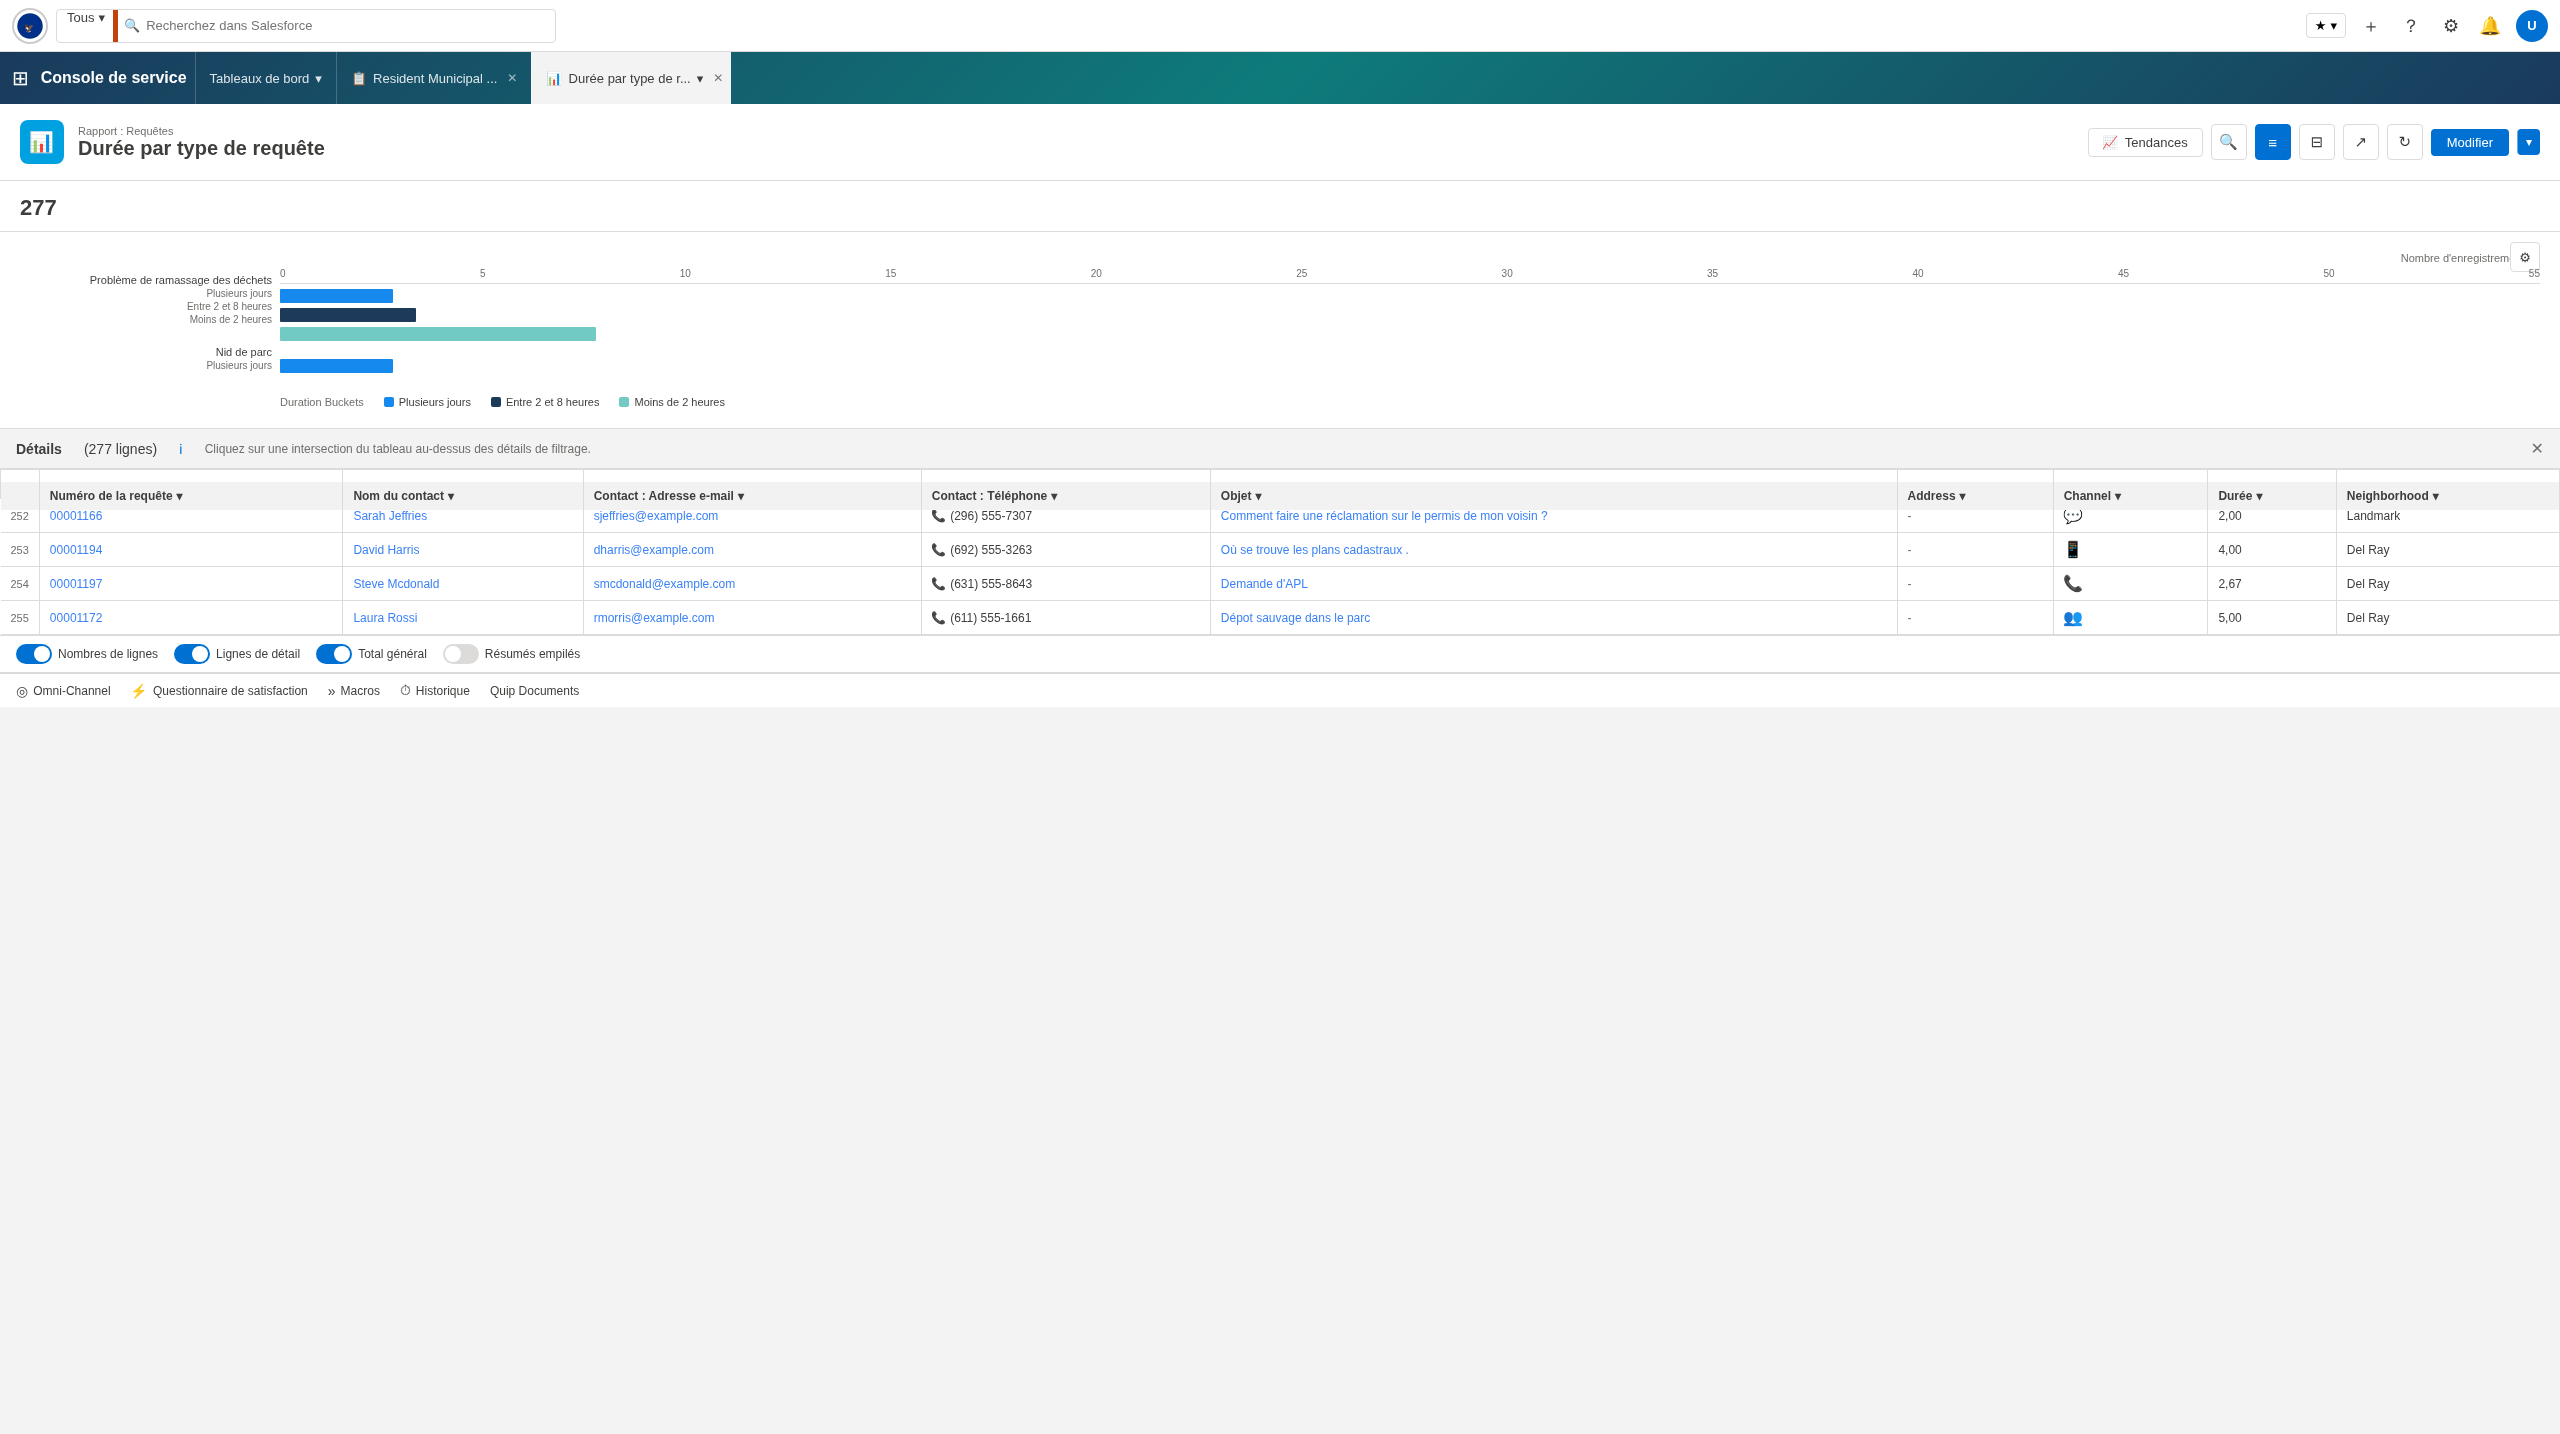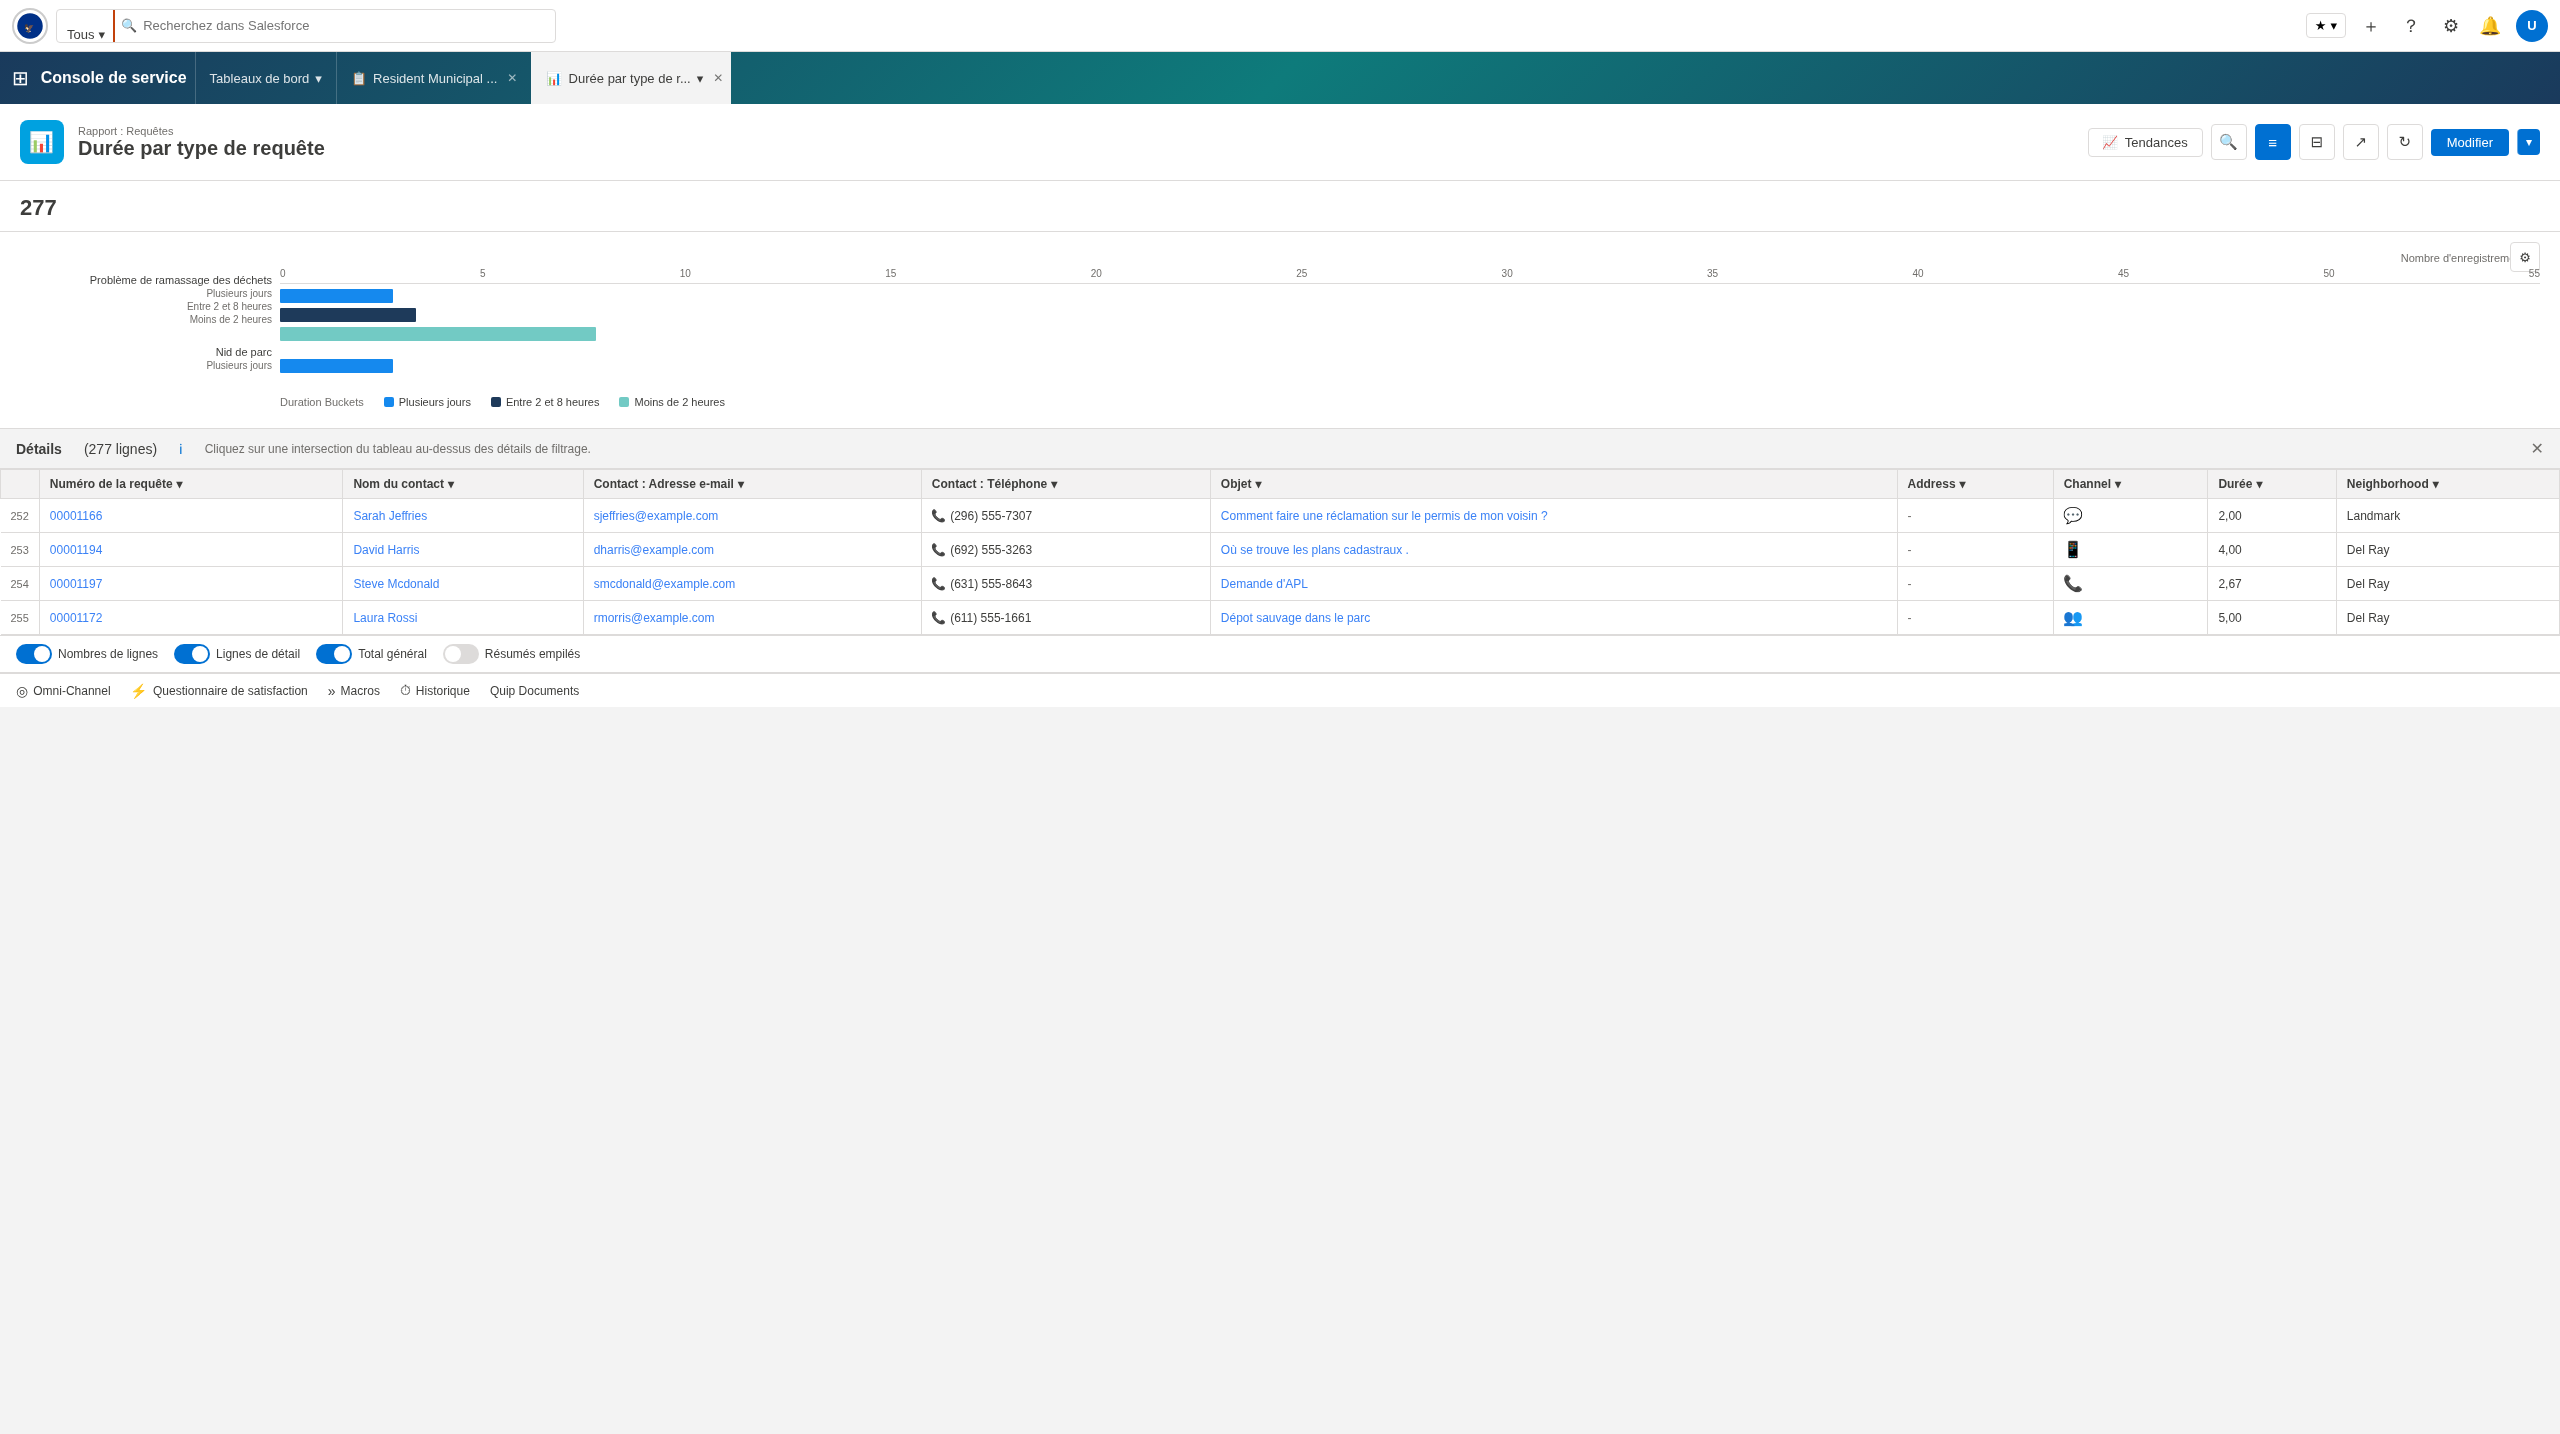--- a/index.html
+++ b/index.html
@@ -31,24 +31,24 @@
       border: 1px solid #dddbda;
       border-radius: 4px;
       padding: 0 10px;
       height: 34px;
       gap: 6px;
       background: #fff;
       flex: 1;
       max-width: 500px;
     }
     .search-container .scope-btn {
-      display: flex; align-items: flex-end; gap: 4px;
+      display: flex; align-items: flex-start; gap: 4px;
       background: none; border: none; cursor: pointer;
       font-size: 13px; color: #3e3e3c;
-      border-right: 2px solid #c2410c;
+      border-right: 5px solid #c2410c;
       padding-right: 8px;
       height: 100%;
     }
     .search-container input {
       border: none; outline: none; font-size: 13px; flex: 1; color: #3e3e3c;
     }
     .top-nav-right {
       display: flex; align-items: center; gap: 10px; margin-left: auto;
     }
     .top-nav-right .icon-btn {
@@ -234,21 +234,21 @@
       font-size: 12px;
     }
     thead th {
       background: #f3f2f2;
       border: 1px solid #dddbda;
       padding: 7px 10px;
       text-align: left;
       font-weight: 600;
       color: #3e3e3c;
       white-space: nowrap;
-      position: sticky; top: 0; z-index: 10;
+      position: sticky; top: 12px; z-index: 10;
     }
     thead th .th-inner {
       display: flex; align-items: center; gap: 4px;
     }
     tbody tr { border-bottom: 1px solid #dddbda; }
     tbody td { padding: 7px 10px; border-right: 1px solid #dddbda; vertical-align: middle; }
     tbody td:first-child { color: #706e6b; font-size: 11px; text-align: right; width: 36px; }
     .link-cell { color: #3b82f6; cursor: pointer; }
     .dash-cell { color: #706e6b; }
     .channel-icon { font-size: 16px; color: #706e6b; }

